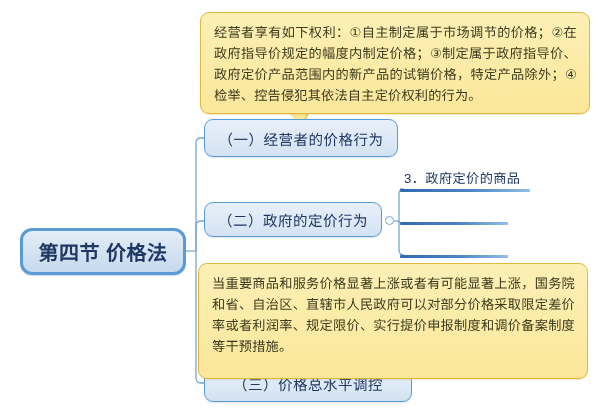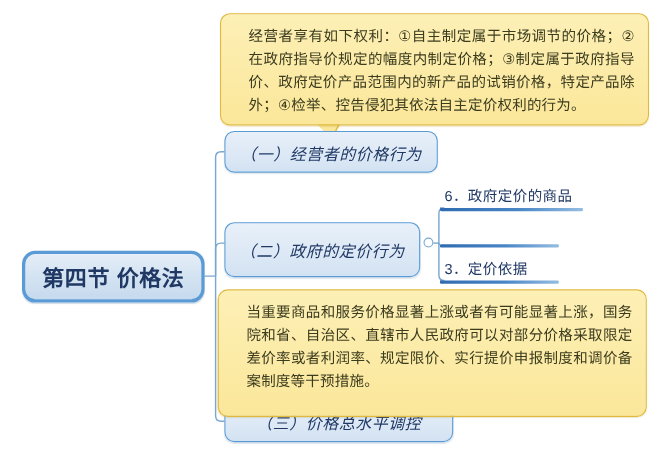--- a/index.html
+++ b/index.html
@@ -66,25 +66,24 @@
     border: 1.4px solid #5b9bd5;
     border-radius: 9px;
     background: linear-gradient(180deg, #e8f0f9 0%, #dce8f5 60%, #d3e2f2 100%);
     box-shadow: 0 1px 1px rgba(140,165,190,.28);
   }
   .branch-label {
     font-size: 14.5px;
     color: #1f3864;
     white-space: nowrap;
     letter-spacing: .5px;
-    font-style: italic;
   }
 
   #branch-1 { left: 204px; top: 119px; width: 194px; height: 38px; }
-  #branch-2 { left: 204px; top: 202px; width: 178px; height: 50px; }
+  #branch-2 { left: 204px; top: 202px; width: 178px; height: 35px; }
   #branch-3 { left: 204px; top: 364px; width: 208px; height: 38px; }
 
   
   .toggle-circle {
     position: absolute;
     z-index: 4;
     width: 9px;
     height: 9px;
     border: 1.3px solid #7aa7d0;
     border-radius: 50%;
@@ -104,21 +103,20 @@
     box-shadow: 0 1px 1px rgba(190,160,60,.25);
     padding: 10px 12px 8px 13px;
   }
   .callout-text {
     font-size: 13.2px;
     line-height: 1.58;
     color: #3b3b1e;
     letter-spacing: .2px;
     text-align: justify;
     white-space: pre-wrap;
-    margin-left: 12px;
   }
   #callout-1 { left: 200px; top: 12px; width: 390px; height: 102px; }
   #callout-2 { left: 198px; top: 263px; width: 390px; height: 116px; }
 
   
   .callout-tail {
     position: absolute;
     z-index: 2;
     width: 0; height: 0;
     border-left: 13px solid transparent;
@@ -192,29 +190,26 @@
     <span class="branch-label">（二）政府的定价行为</span>
   </div>
 
   <div id="toggle-branch-2" class="toggle-circle"></div>
 
   <div id="branch-3" class="node branch-node">
     <span class="branch-label">（三）价格总水平调控</span>
   </div>
 
   <div id="leaf-1" class="leaf">
-    <span class="leaf-label">6．政府定价的商品</span>
+    <span class="leaf-label">3．政府定价的商品</span>
   </div>
   <div id="leaf-rule-1" class="leaf-rule"></div>
 
   <div id="leaf-rule-2" class="leaf-rule"></div>
 
-  <div id="leaf-3" class="leaf">
-    <span class="leaf-label">3．定价依据</span>
-  </div>
   <div id="leaf-rule-3" class="leaf-rule"></div>
 
   <div id="tail-1" class="callout-tail"></div>
   <div id="callout-1" class="callout">
     <div class="callout-text">经营者享有如下权利：①自主制定属于市场调节的价格；②在政府指导价规定的幅度内制定价格；③制定属于政府指导价、政府定价产品范围内的新产品的试销价格，特定产品除外；④检举、控告侵犯其依法自主定价权利的行为。</div>
   </div>
 
   <div id="tail-2" class="callout-tail"></div>
   <div id="callout-2" class="callout">
     <div class="callout-text">当重要商品和服务价格显著上涨或者有可能显著上涨，国务院和省、自治区、直辖市人民政府可以对部分价格采取限定差价率或者利润率、规定限价、实行提价申报制度和调价备案制度等干预措施。</div>

